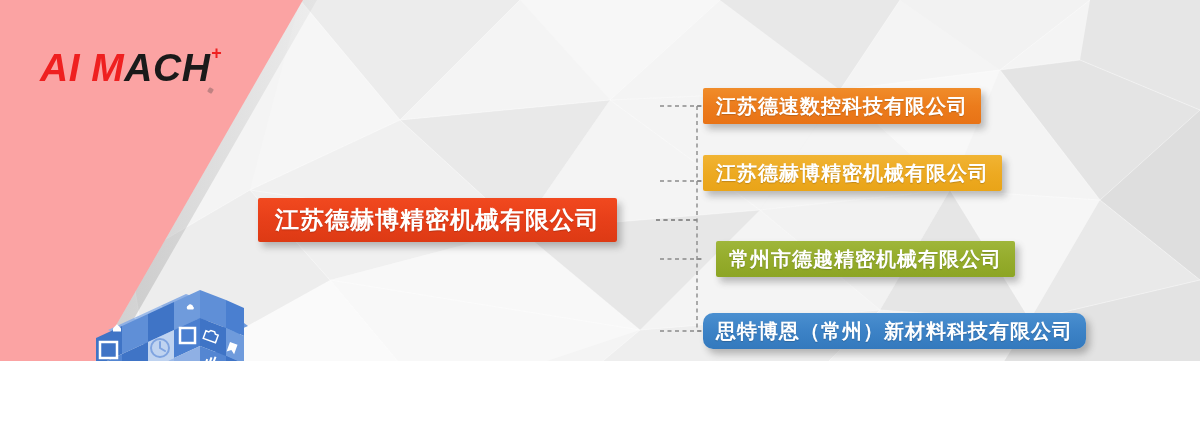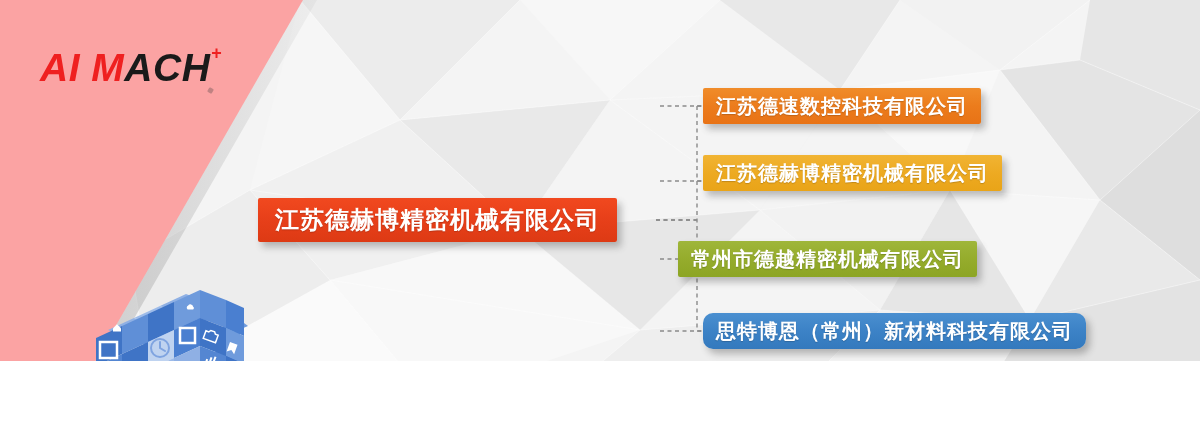--- a/index.html
+++ b/index.html
@@ -74,21 +74,21 @@
     left:258px; top:198px;
     height:44px; padding:0 17px;
     font-size:24px;
     background:linear-gradient(180deg,#f1491f 0%, #e8401a 45%, #dd3a14 100%);
   }
 
   .node-child { height:36px; padding:0 13px; font-size:20px; }
 
   #node-c1 { left:703px; top:88px;  background:linear-gradient(180deg,#f08c2a 0%, #ec7c1c 50%, #e87316 100%); }
   #node-c2 { left:703px; top:155px; background:linear-gradient(180deg,#f1b433 0%, #edaa22 50%, #e9a418 100%); }
-  #node-c3 { left:678px; top:241px; background:linear-gradient(180deg,#9fb63a 0%, #95ac2c 50%, #8ca524 100%); }
+  #node-c3 { left:716px; top:241px; background:linear-gradient(180deg,#9fb63a 0%, #95ac2c 50%, #8ca524 100%); }
   #node-c4 { left:703px; top:313px; background:linear-gradient(180deg,#4a8fd0 0%, #3c82c6 50%, #3479bd 100%);border-radius:10px; }
 </style>
 </head>
 <body>
 
 <div id="banner">
 
   <svg id="bg-poly" viewBox="0 0 1200 430" preserveAspectRatio="none">
     <rect x="0" y="0" width="1200" height="430" fill="#f4f4f4"></rect>
     <g stroke="none">

